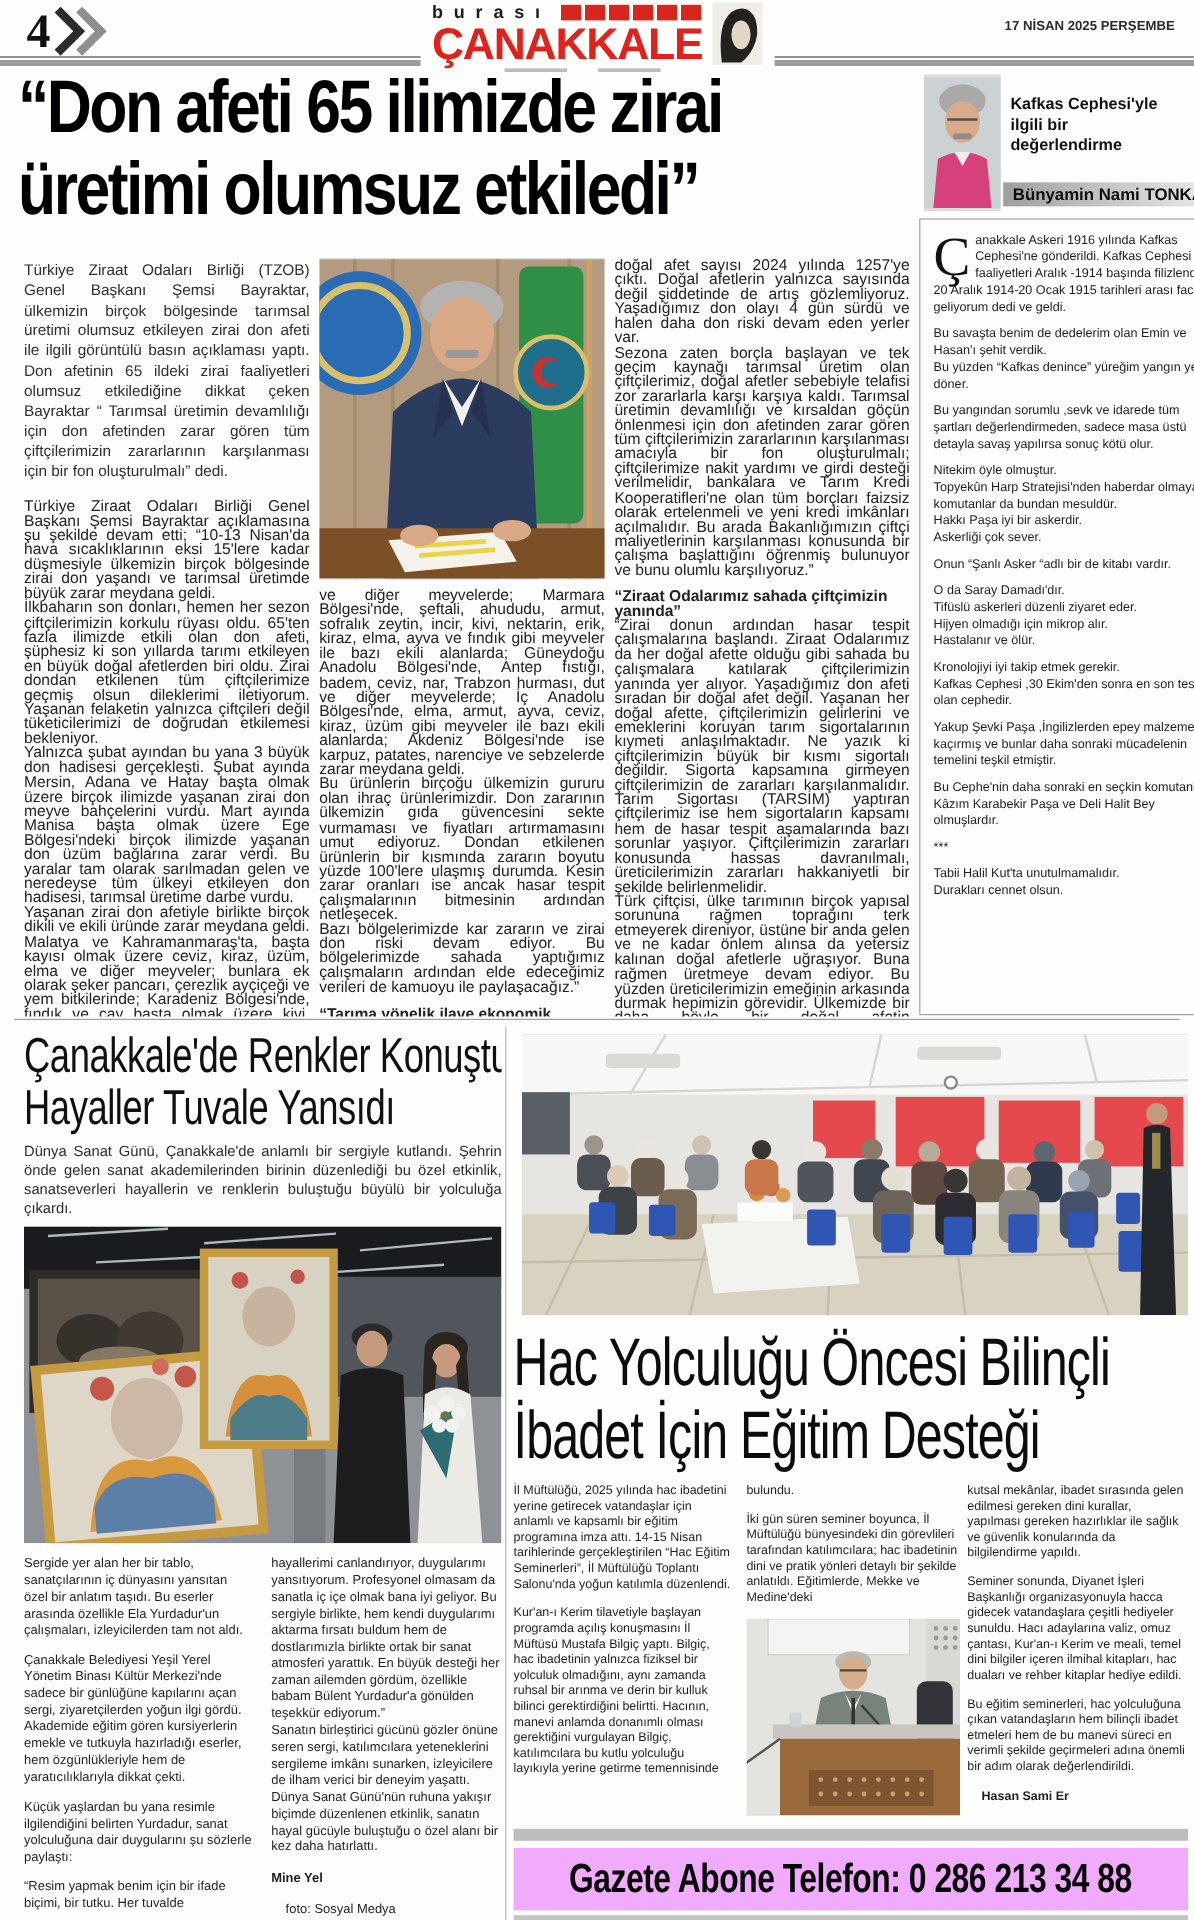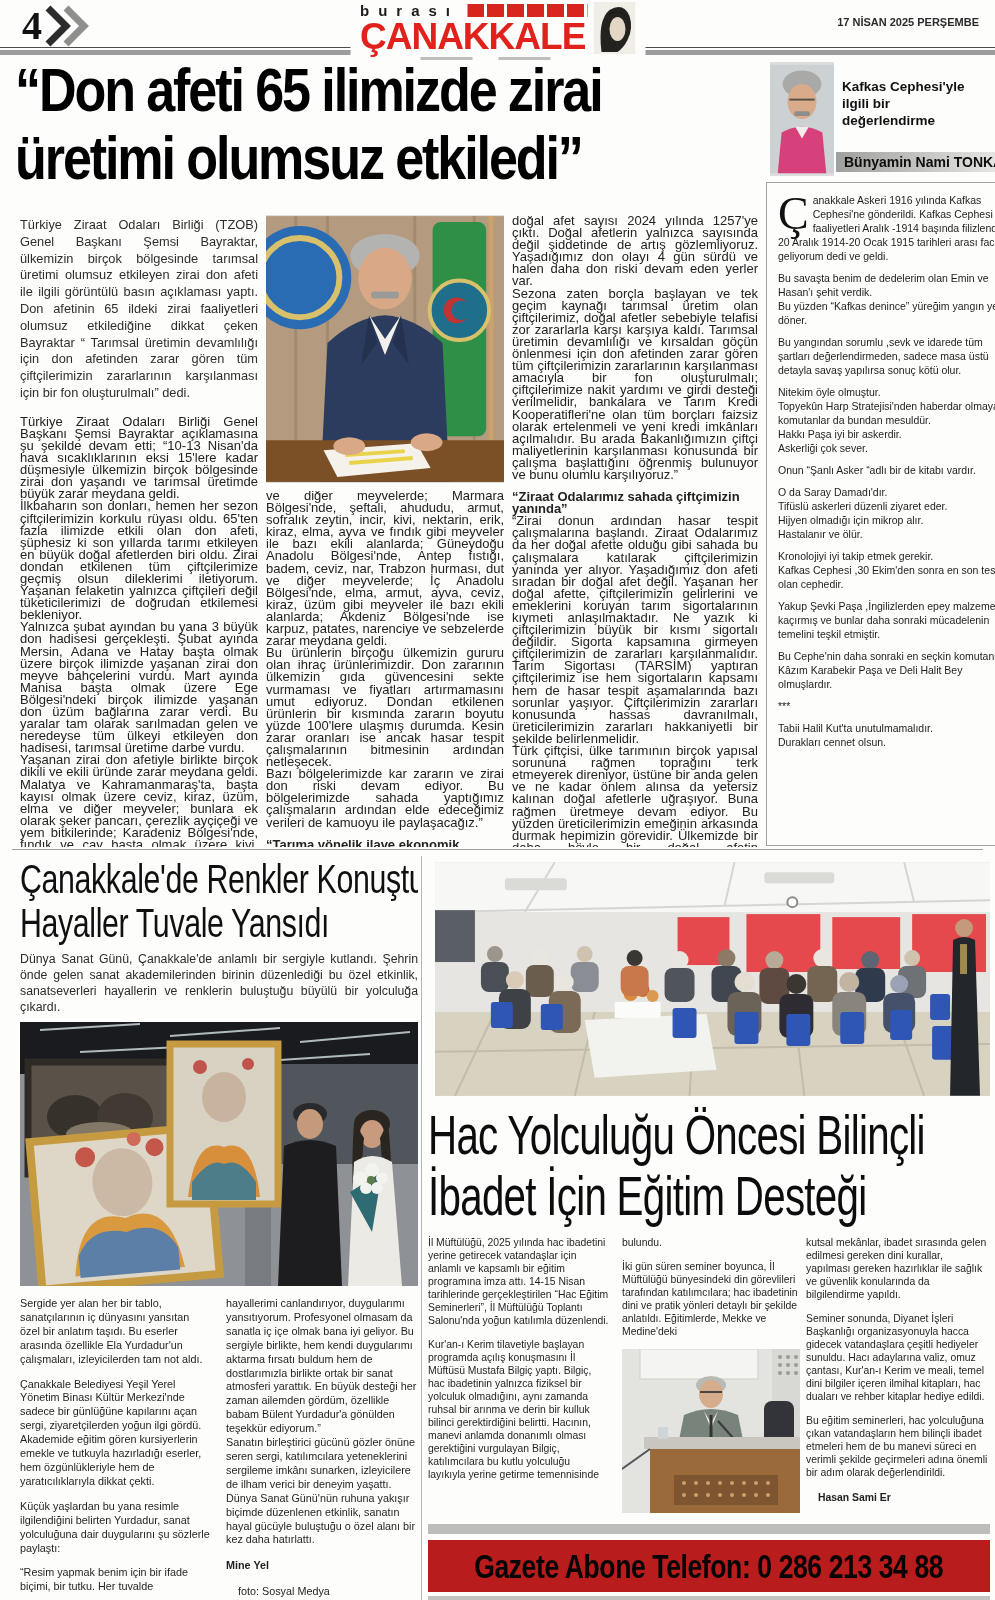--- a/index.html
+++ b/index.html
@@ -77,21 +77,21 @@
   .hac-cols{position:absolute;left:0;top:380px;height:288px;right:0;}
   .hac-col{position:absolute;top:0;bottom:0;overflow:hidden;}
   .hac-c1{left:0;width:182px;}
   .hac-c2{left:194px;width:178px;}
   .hac-c3{left:378px;width:184px;}
   .hac-col p{font-size:10.4px;line-height:13px;margin:0 0 11px 0;color:#1f1f1f;}
   .hac-col p.by{font-weight:bold;margin:12px;}
   .speaker-photo{width:178px;height:164px;margin-top:2px;}
   
   .banner-bar1{position:absolute;left:0;right:0;top:668px;height:10px;background:#bdbdbb;}
-  .banner-box{position:absolute;left:0;right:0;top:684px;height:52px;background:#b91c1c;
+  .banner-box{position:absolute;left:0;right:0;top:684px;height:52px;background:#f0abfc;
       display:flex;align-items:center;justify-content:center;}
   .banner-box span{display:inline-block;transform:scaleX(.78);font-size:34px;font-weight:bold;
       letter-spacing:-.5px;color:#050505;white-space:nowrap;}
   .banner-bar2{position:absolute;left:0;right:0;top:740px;height:7px;background:#c3c3c1;}
   svg{display:block;}
 </style>
 </head>
 <body>
 
 <div class="page">

